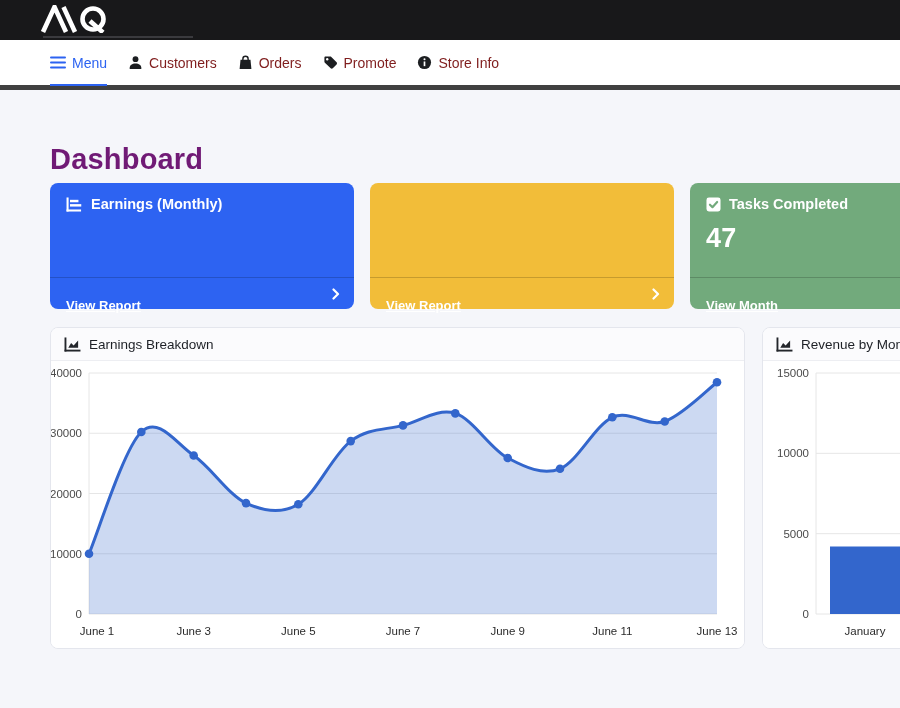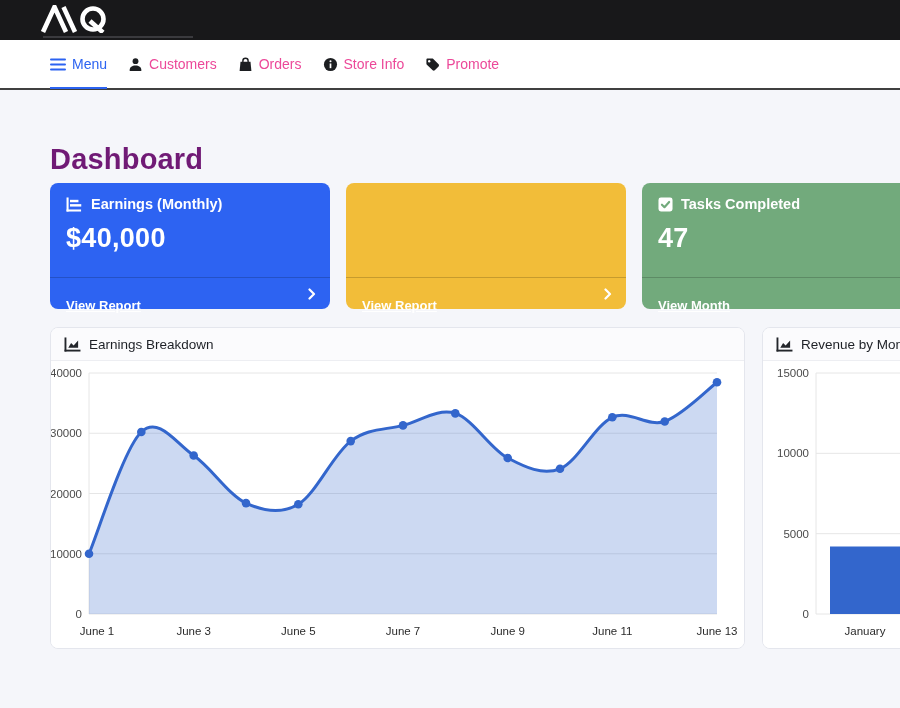--- a/index.html
+++ b/index.html
@@ -7,36 +7,36 @@
   .screen {
     position:relative; width:900px; height:708px; overflow:hidden;
     background:#f5f6fa; font-family:"Liberation Sans", sans-serif;
   }
   
   .topbar { position:relative; height:40px; background:#18181a; }
   .logo { position:absolute; left:40px; top:5px; width:92px; height:28px; }
   .logo-underline { position:absolute; left:43px; top:36px; width:150px; height:2px; background:#3a3a3e; }
   
   .navbar {
-    height:50px; background:#fff; border-bottom:2px solid #404040;
+    height:50px; background:#fff; border-bottom:5px solid #404040;
     display:flex; align-items:stretch; padding-left:50px; gap:21px;
   }
   .nav-item {
     position:relative; display:flex; align-items:center; gap:6px;
-    font-size:14px; color:#ec4899; cursor:pointer; text-decoration:none;
+    font-size:14px; color:#7f1d1d; cursor:pointer; text-decoration:none;
   }
   .nav-item svg { display:block; }
   .nav-item.active::after {
     content:""; position:absolute; left:0; right:0; bottom:-1px; height:2px; background:currentColor;
   }
   
   .page-title { margin:53px 0 7px 50px; font-size:29px; font-weight:bold; color:#701a75; letter-spacing:.2px; }
   .cards-row { margin-left:50px; display:flex; gap:16px; }
   .stat-card {
-    width:280px; height:126px; border-radius:8px; color:#fff;
+    width:304px; height:126px; border-radius:8px; color:#fff;
     display:flex; flex-direction:column; flex:0 0 auto;
   }
   .stat-title { padding:13px 16px 0; font-size:14.5px; font-weight:bold; display:flex; align-items:center; gap:8px; white-space:nowrap; }
   .stat-title svg { display:block; flex:0 0 auto; }
   .stat-value { padding:11px 16px 0; font-size:27px; font-weight:bold; letter-spacing:.3px; }
   .stat-footer {
     margin-top:auto; height:32px; border-top:1px solid rgba(0,0,0,.18);
     display:flex; align-items:center; justify-content:space-between;
     padding:0 14px 0 16px; font-size:13px; font-weight:bold; color:#fff; text-decoration:none;
   }
@@ -96,53 +96,52 @@
     </a>
     <a class="nav-item">
       <svg width="15" height="15" viewBox="0 0 16 16">
           <path d="M5.2 6.2V4.2a2.8 2.8 0 0 1 5.6 0v2" fill="none" stroke="#1c1e21" stroke-width="1.5"></path>
           <path d="M2.7 5.1h10.6l1 9.9H1.7z" fill="#1c1e21"></path>
         </svg>
       <span>Orders</span>
     </a>
     <a class="nav-item">
       <svg width="15" height="15" viewBox="0 0 16 16">
+          <path d="M1.5 2.6c0-.6.5-1.1 1.1-1.1h5c.4 0 .8.2 1 .4l5.9 5.9c.6.6.6 1.6 0 2.2l-4.1 4.1c-.6.6-1.6.6-2.2 0L2 8.2c-.3-.3-.5-.7-.5-1.1V2.6z" fill="#1c1e21"></path>
+          <circle cx="4.5" cy="4.5" r="1.25" fill="#fff"></circle>
+        </svg>
+      <span>Promote</span>
+    </a>
+    <a class="nav-item">
+      <svg width="15" height="15" viewBox="0 0 16 16">
           <circle cx="8" cy="8" r="7" fill="#1c1e21"></circle>
           <rect x="7.1" y="6.9" width="1.8" height="5" fill="#fff"></rect>
           <circle cx="8" cy="4.6" r="1.1" fill="#fff"></circle>
         </svg>
       <span>Store Info</span>
-    </a>
-    <a class="nav-item">
-      <svg width="15" height="15" viewBox="0 0 16 16">
-          <path d="M1.5 2.6c0-.6.5-1.1 1.1-1.1h5c.4 0 .8.2 1 .4l5.9 5.9c.6.6.6 1.6 0 2.2l-4.1 4.1c-.6.6-1.6.6-2.2 0L2 8.2c-.3-.3-.5-.7-.5-1.1V2.6z" fill="#1c1e21"></path>
-          <circle cx="4.5" cy="4.5" r="1.25" fill="#fff"></circle>
-        </svg>
-      <span>Promote</span>
     </a>
   </nav>
 
   <main>
     <h1 class="page-title">Dashboard</h1>
 
     <section class="cards-row">
 
       <div class="stat-card" style="background: rgb(45, 99, 242);">
         <div class="stat-title">
           <svg width="17" height="15" viewBox="0 0 18 16">
               <g fill="#fff">
                 <rect x="0.5" y="0.5" width="2.2" height="15"></rect>
                 <rect x="0.5" y="13.3" width="15.5" height="2.2"></rect>
                 <rect x="4.2" y="3" width="9" height="2.6"></rect>
                 <rect x="4.2" y="7.6" width="12" height="2.6"></rect>
               </g>
             </svg>
           <span>Earnings (Monthly)</span>
         </div>
-        <div class="stat-value">$40,000</div>
         <a class="stat-footer">
           <span class="link-label">View Report</span>
           <svg width="8" height="12" viewBox="0 0 8 12">
               <path d="M1.5 1.5 6 6 1.5 10.5" fill="none" stroke="#fff" stroke-width="2.2" stroke-linecap="round" stroke-linejoin="round"></path>
             </svg>
         </a>
       </div>
 
       <div class="stat-card" style="background: rgb(242, 189, 57);">
         <a class="stat-footer">

